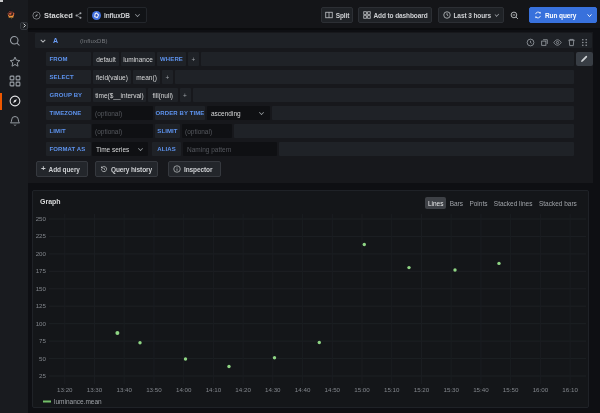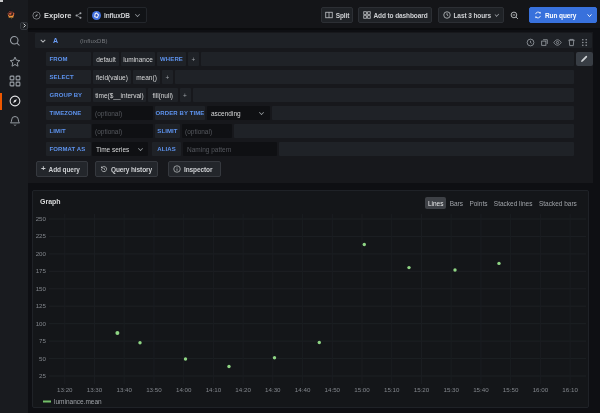--- a/index.html
+++ b/index.html
@@ -24,21 +24,21 @@
 <body>
 <div id="stage">
 
   <div id="nav"></div>
   <div class="abs" style="left:0;top:0;width:3px;height:2px;background:#c8c9cb;z-index:9;"></div>
 
   <svg class="abs" style="left:32px;top:11px" width="9" height="9" viewBox="0 0 16 16" fill="none" stroke="#94989e" stroke-width="1.3">
     <circle cx="8" cy="8" r="6.5"></circle>
       <path d="M10.5 5.5 L9 9 L5.5 10.5 L7 7 Z" fill="#9fa3a8" stroke="none"></path>
   </svg>
-  <div class="abs" style="left:44px;top:10.5px;font-size:7.5px;font-weight:bold;color:#d8d9da;letter-spacing:0px;">Explore</div>
+  <div class="abs" style="left:44px;top:10.5px;font-size:7.5px;font-weight:bold;color:#d8d9da;letter-spacing:0px;">Stacked</div>
   <svg class="abs" style="left:75px;top:11.5px" width="7" height="7" viewBox="0 0 16 16" fill="#9fa3a8">
     <circle cx="12.5" cy="3" r="2.3"></circle>
       <circle cx="3.5" cy="8" r="2.3"></circle>
       <circle cx="12.5" cy="13" r="2.3"></circle>
     <path d="M3.5 8 L12.5 3 M3.5 8 L12.5 13" stroke="#9fa3a8" stroke-width="1.4"></path>
   </svg>
 
   <div class="navbtn" style="left:87px;width:60px;background:#111316;border-color:#23262b;">
     <svg width="9" height="9" viewBox="0 0 16 16">
         <circle cx="8" cy="8" r="8" fill="#4272e0"></circle>

